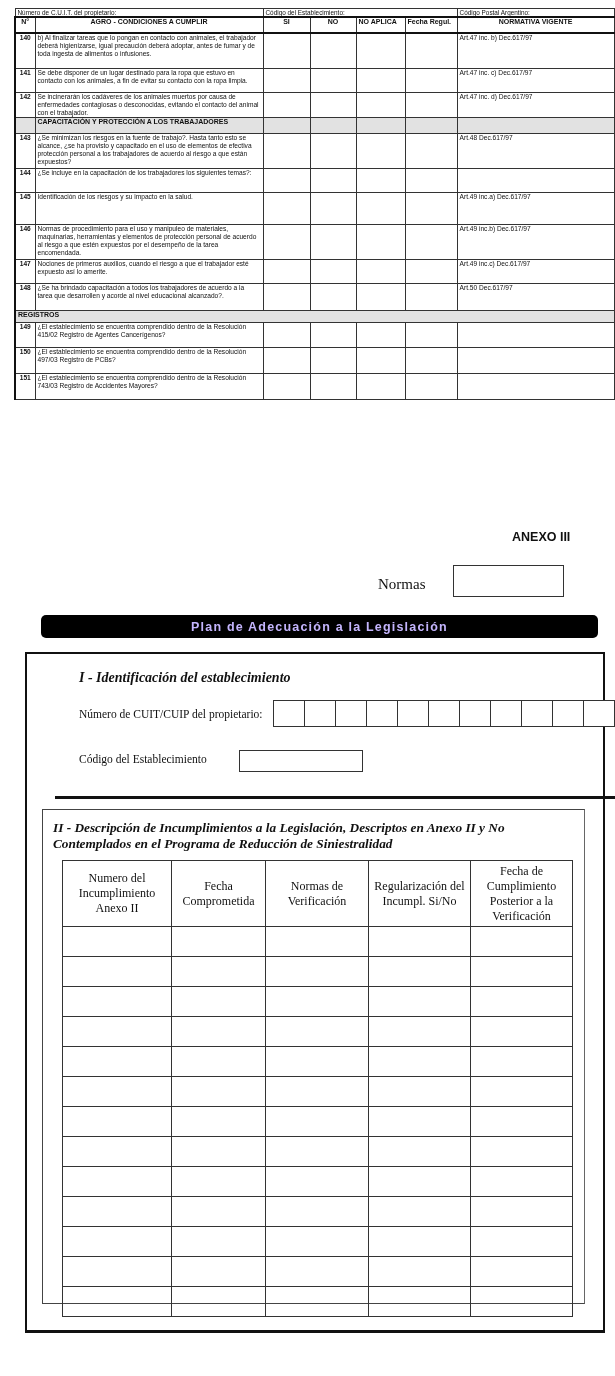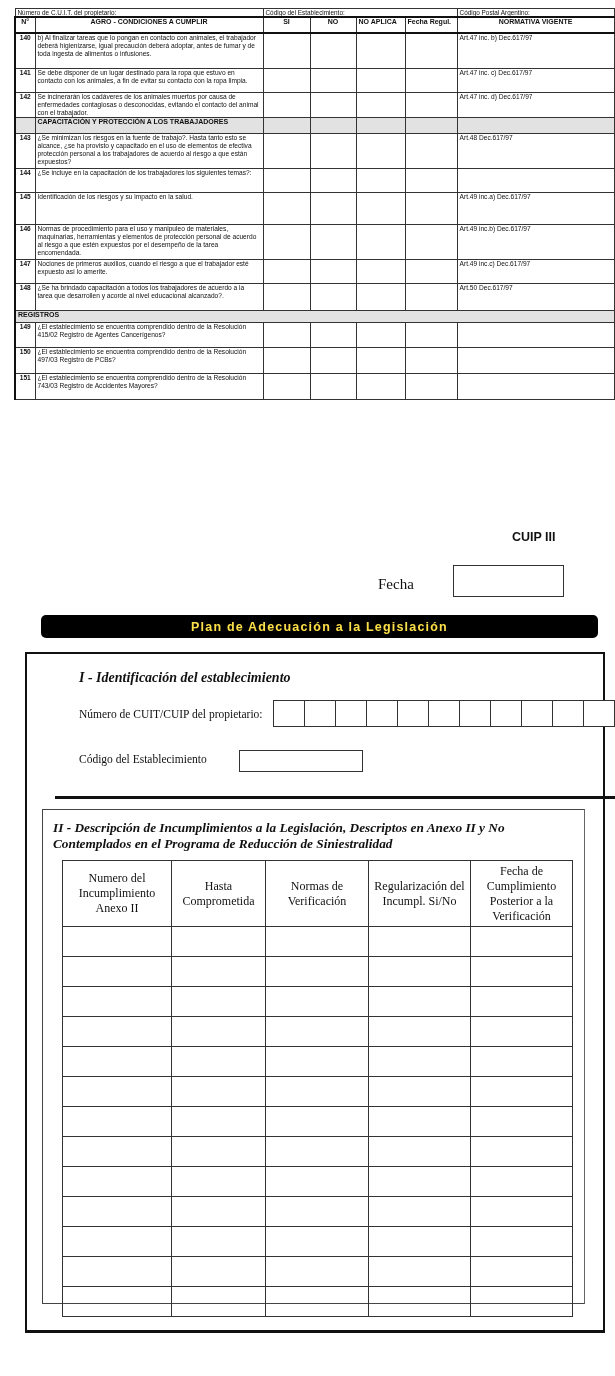--- a/index.html
+++ b/index.html
@@ -13,21 +13,21 @@
   #checklist .hdr th.left { text-align:left; }
   #checklist td.num { font-weight:bold; text-align:center; padding:0; border-left:2px solid #111; }
   #checklist .section td { background:#e2e2e2; font-weight:bold; font-size:7px; }
   #checklist .norm { font-size:6.6px; }
 
   
   .anexo-label { position:absolute; left:512px; top:530px; font-weight:bold; font-size:12.5px; }
   .fecha-label { position:absolute; left:378px; top:576px; font-family:"Liberation Serif", serif; font-size:15px; }
   .fecha-box { position:absolute; left:453px; top:565px; width:109px; height:30px; border:1px solid #333; background:#fff; }
 
-  .plan-banner { position:absolute; left:41px; top:615px; width:557px; height:23px; background:#000; border-radius:5px; color:#fde047; font-weight:bold; font-size:12.5px; letter-spacing:1.2px; text-align:center; line-height:24px; }
+  .plan-banner { position:absolute; left:41px; top:615px; width:557px; height:23px; background:#000; border-radius:5px; color:#c4b5fd; font-weight:bold; font-size:12.5px; letter-spacing:1.2px; text-align:center; line-height:24px; }
 
   .outer-frame { position:absolute; left:25px; top:652px; width:580px; height:681px; border:2px solid #111; border-bottom:3px solid #111; box-sizing:border-box; }
   .section1 { position:absolute; left:8px; top:0; width:576px; height:145px; border-bottom:3px solid #111; box-sizing:border-box;margin-left:20px; }
   .s1-title { position:absolute; left:24px; top:16px; font-family:"Liberation Serif", serif; font-weight:bold; font-style:italic; font-size:14px; }
   .cuit-label { position:absolute; left:24px; top:54px; font-family:"Liberation Serif", serif; font-size:11.5px;text-align:right; }
   .cuit-boxes { position:absolute; left:219px; top:46px; display:flex; }
   .cuit-box { width:30px; height:25px; border:1px solid #333; margin-left:-1px; background:#fff; }
   .codigo-label { position:absolute; left:24px; top:99px; font-family:"Liberation Serif", serif; font-size:11.5px; }
   .codigo-box { position:absolute; left:184px; top:96px; width:122px; height:20px; border:1px solid #333; background:#fff; }
 
@@ -183,22 +183,22 @@
         <td>¿El establecimiento se encuentra comprendido dentro de la Resolución 743/03 Registro de Accidentes Mayores?</td>
         <td></td>
         <td></td>
         <td></td>
         <td></td>
         <td class="norm"></td>
       </tr>
     </tbody>
 </table>
 
-<div class="anexo-label">CUIP III</div>
-<div class="fecha-label">Fecha</div>
+<div class="anexo-label">ANEXO III</div>
+<div class="fecha-label">Normas</div>
 <div class="fecha-box"></div>
 
 <div class="plan-banner">Plan de Adecuación a la Legislación</div>
 
 <div class="outer-frame">
   <div class="section1">
     <div class="s1-title">I - Identificación del establecimiento</div>
     <div class="cuit-label">Número de CUIT/CUIP del propietario:</div>
     <div class="cuit-boxes" id="cuit-boxes">
         <div class="cuit-box"></div>
@@ -223,21 +223,21 @@
       <colgroup>
         <col style="width:109px">
           <col style="width:94px">
           <col style="width:103px">
           <col style="width:102px">
           <col style="width:102px">
       </colgroup>
       <thead>
           <tr id="plan-head">
             <th>Numero del Incumplimiento Anexo II</th>
-            <th>Hasta Comprometida</th>
+            <th>Fecha Comprometida</th>
             <th>Normas de Verificación</th>
             <th>Regularización del Incumpl. Si/No</th>
             <th>Fecha de Cumplimiento Posterior a la Verificación</th>
           </tr>
         </thead>
       <tbody id="plan-body">
           <tr>
             <td></td>
             <td></td>
             <td></td>

